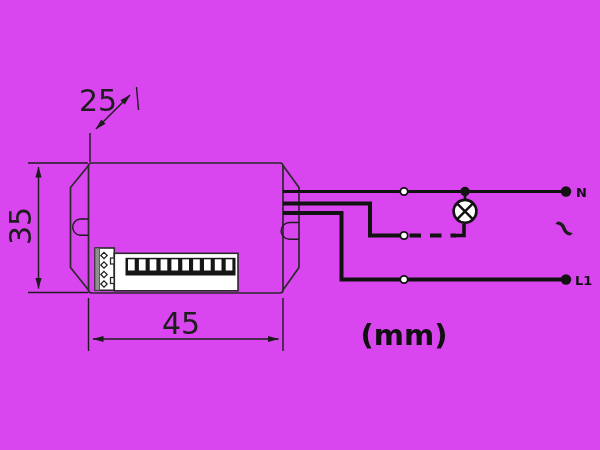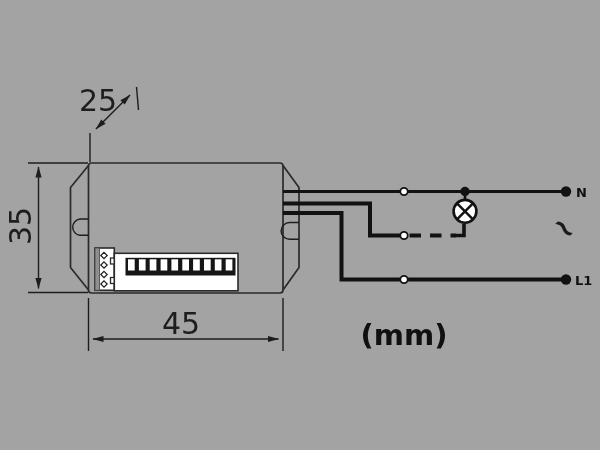--- a/index.html
+++ b/index.html
@@ -1,16 +1,16 @@
 <!DOCTYPE html>
 <html><head>
 <meta charset="utf-8">
 <style>
   html,body{margin:0;padding:0;background:#ffffff;}
-  .stage{position:relative;width:600px;height:450px;background:#a3a3a3;overflow:hidden;
+  .stage{position:relative;width:600px;height:450px;background:#d946ef;overflow:hidden;
          font-family:"DejaVu Sans", sans-serif;}
   svg{display:block;}
   .outline{fill:none;stroke:#2a2a2a;stroke-width:1.7;stroke-linejoin:round;}
   .thin{stroke:#1d1d1d;stroke-width:1.4;fill:none;}
   .dim-text{font-size:30px;fill:#1d1d1d;}
   .units-text{font-size:29px;font-weight:700;fill:#101010;}
   .term-label{font-size:13px;font-weight:700;fill:#101010;}
   .ac-text{font-size:30px;font-weight:700;fill:#1c1c1c;}
   .wire{stroke:#121212;fill:none;}
 </style>

